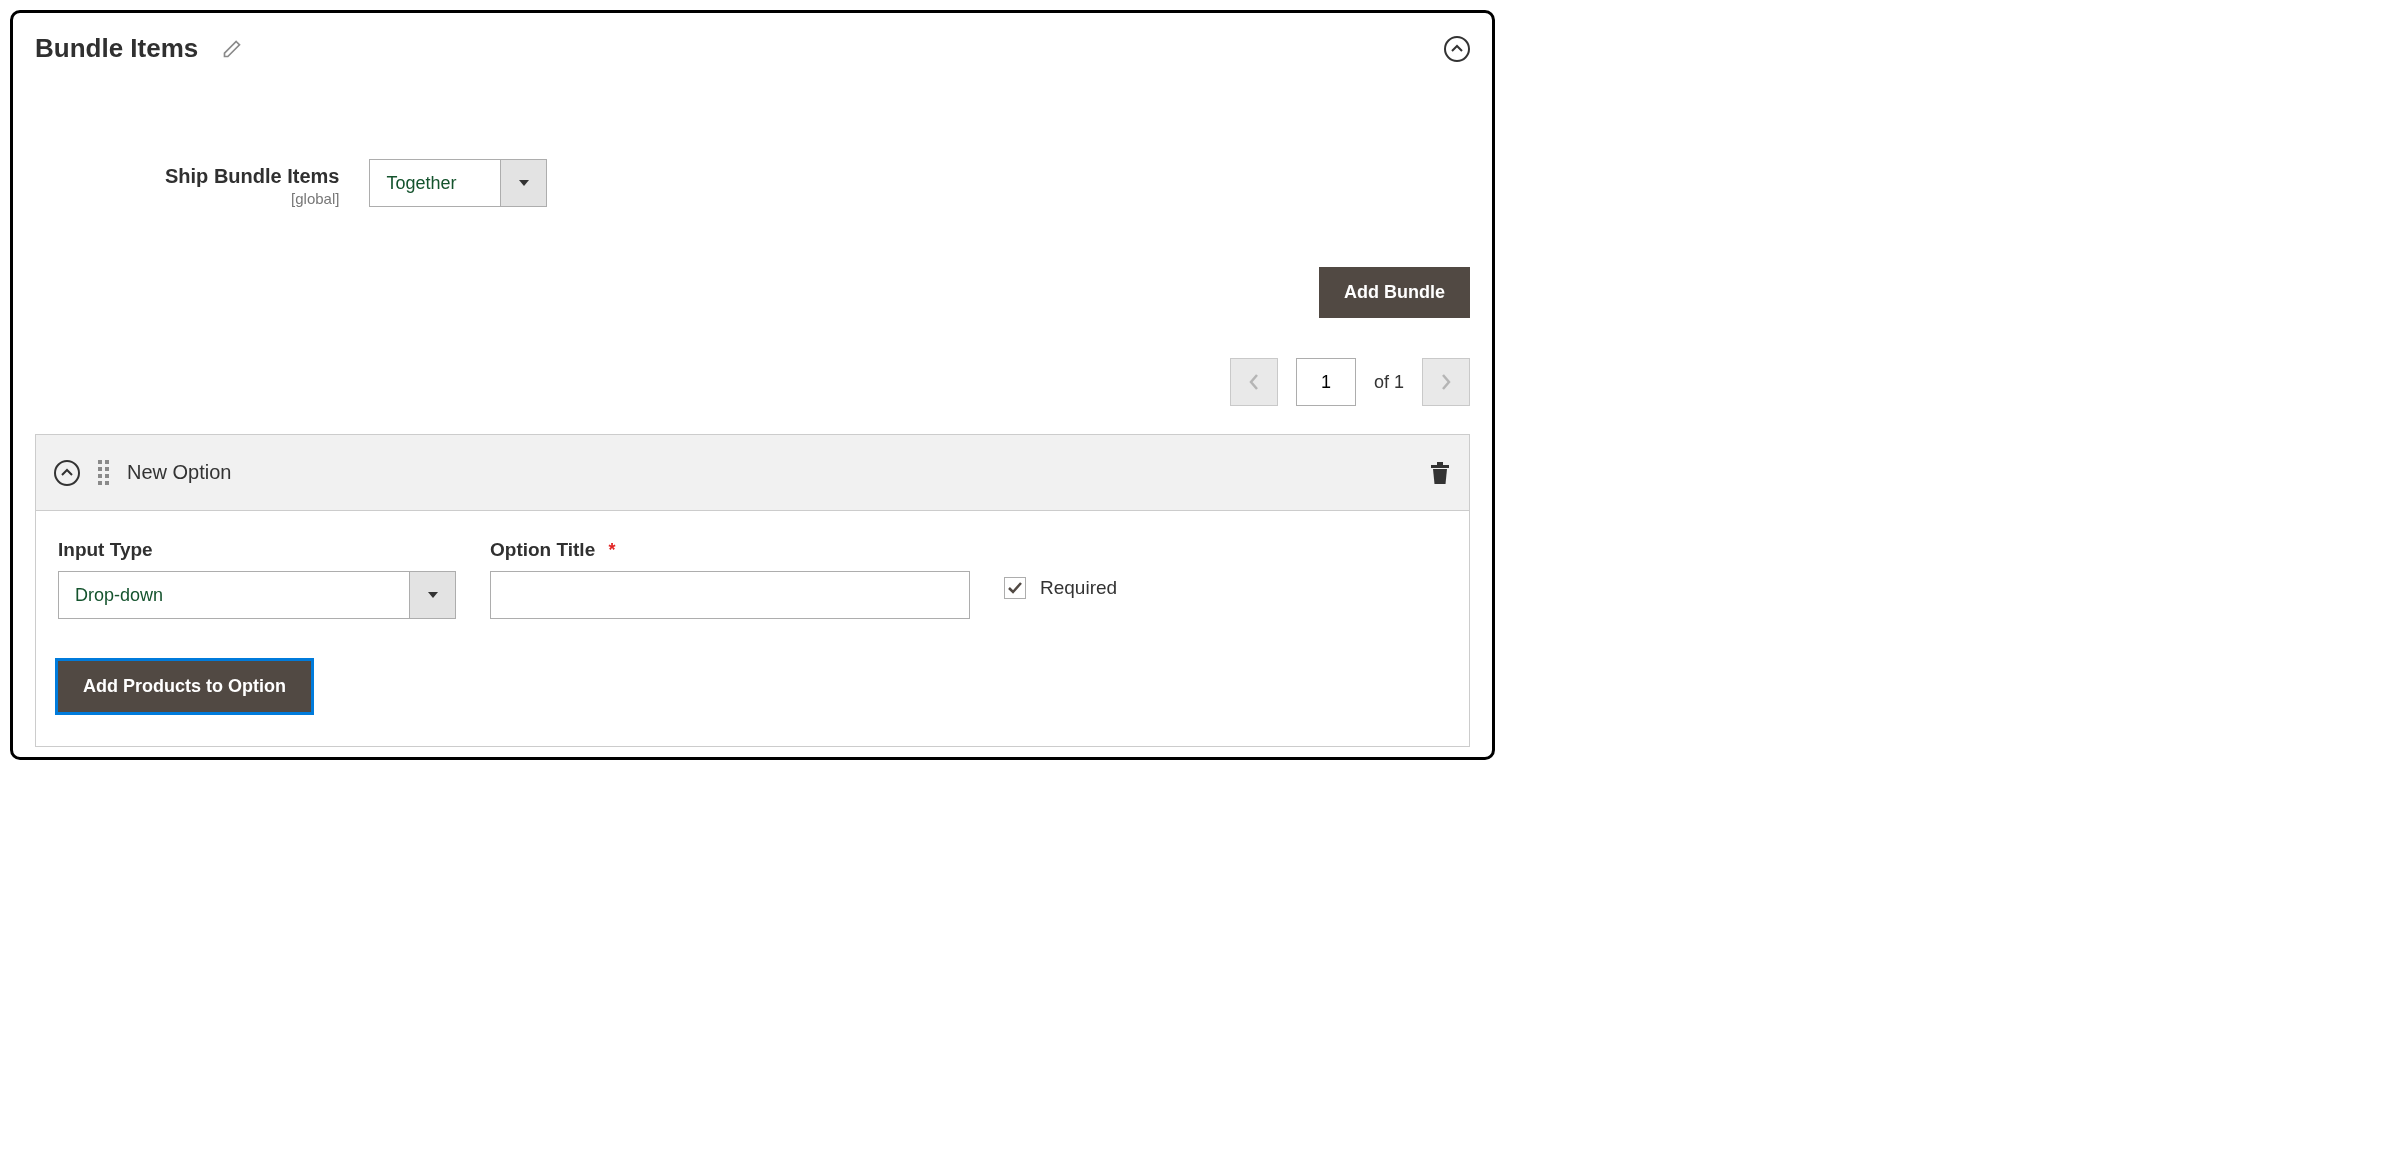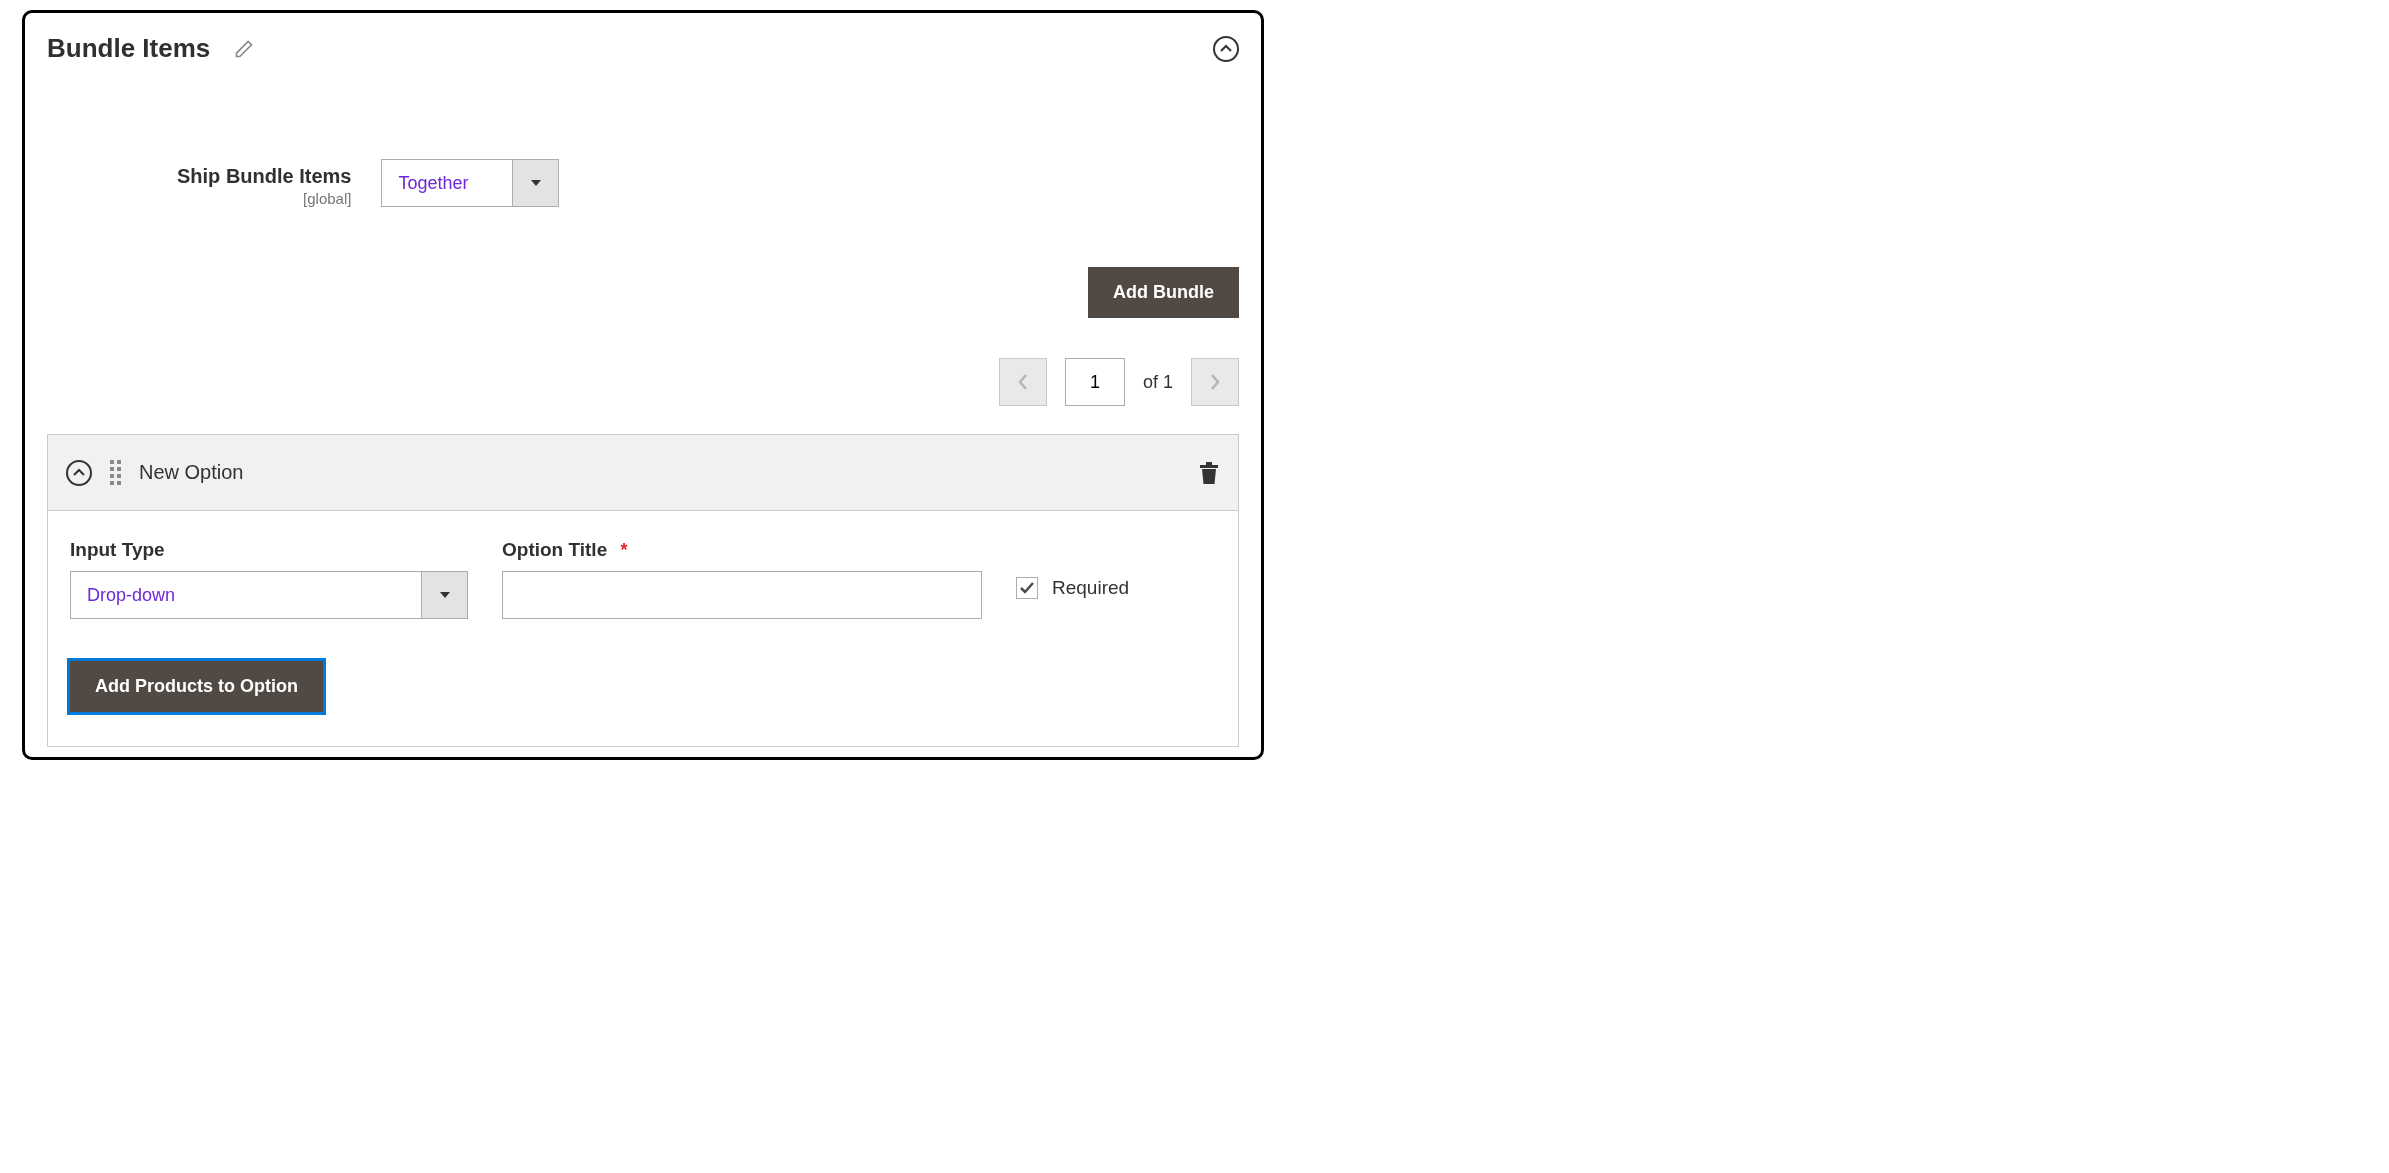--- a/index.html
+++ b/index.html
@@ -8,24 +8,23 @@
     font-family: 'Helvetica Neue', Helvetica, Arial, sans-serif;
     font-size: 14px;
     color: #333;
     background: #fff;
     padding: 10px;
   }
   .panel {
     border: 3px solid #000;
     border-radius: 10px;
     padding: 20px 22px 30px 22px;
-    width: 1242px;
+    width: 1485px;
     height: 750px;
     position: relative;
-    margin-left: 12px;
   }
   .panel-header {
     display: flex;
     align-items: center;
     justify-content: space-between;
   }
   .panel-header-left {
     display: flex;
     align-items: center;
     gap: 24px;
@@ -72,21 +71,21 @@
     display: inline-flex;
     border: 1px solid #adadad;
     height: 48px;
     background: #fff;
   }
   .admin-select .value {
     padding: 0 16px;
     display: flex;
     align-items: center;
     font-size: 18px;
-    color: #6d28d9;
+    color: #14532d;
     min-width: 130px;
   }
   .admin-select .trigger {
     width: 46px;
     border-left: 1px solid #adadad;
     background: #e3e3e3;
     display: flex;
     align-items: center;
     justify-content: center;
   }

